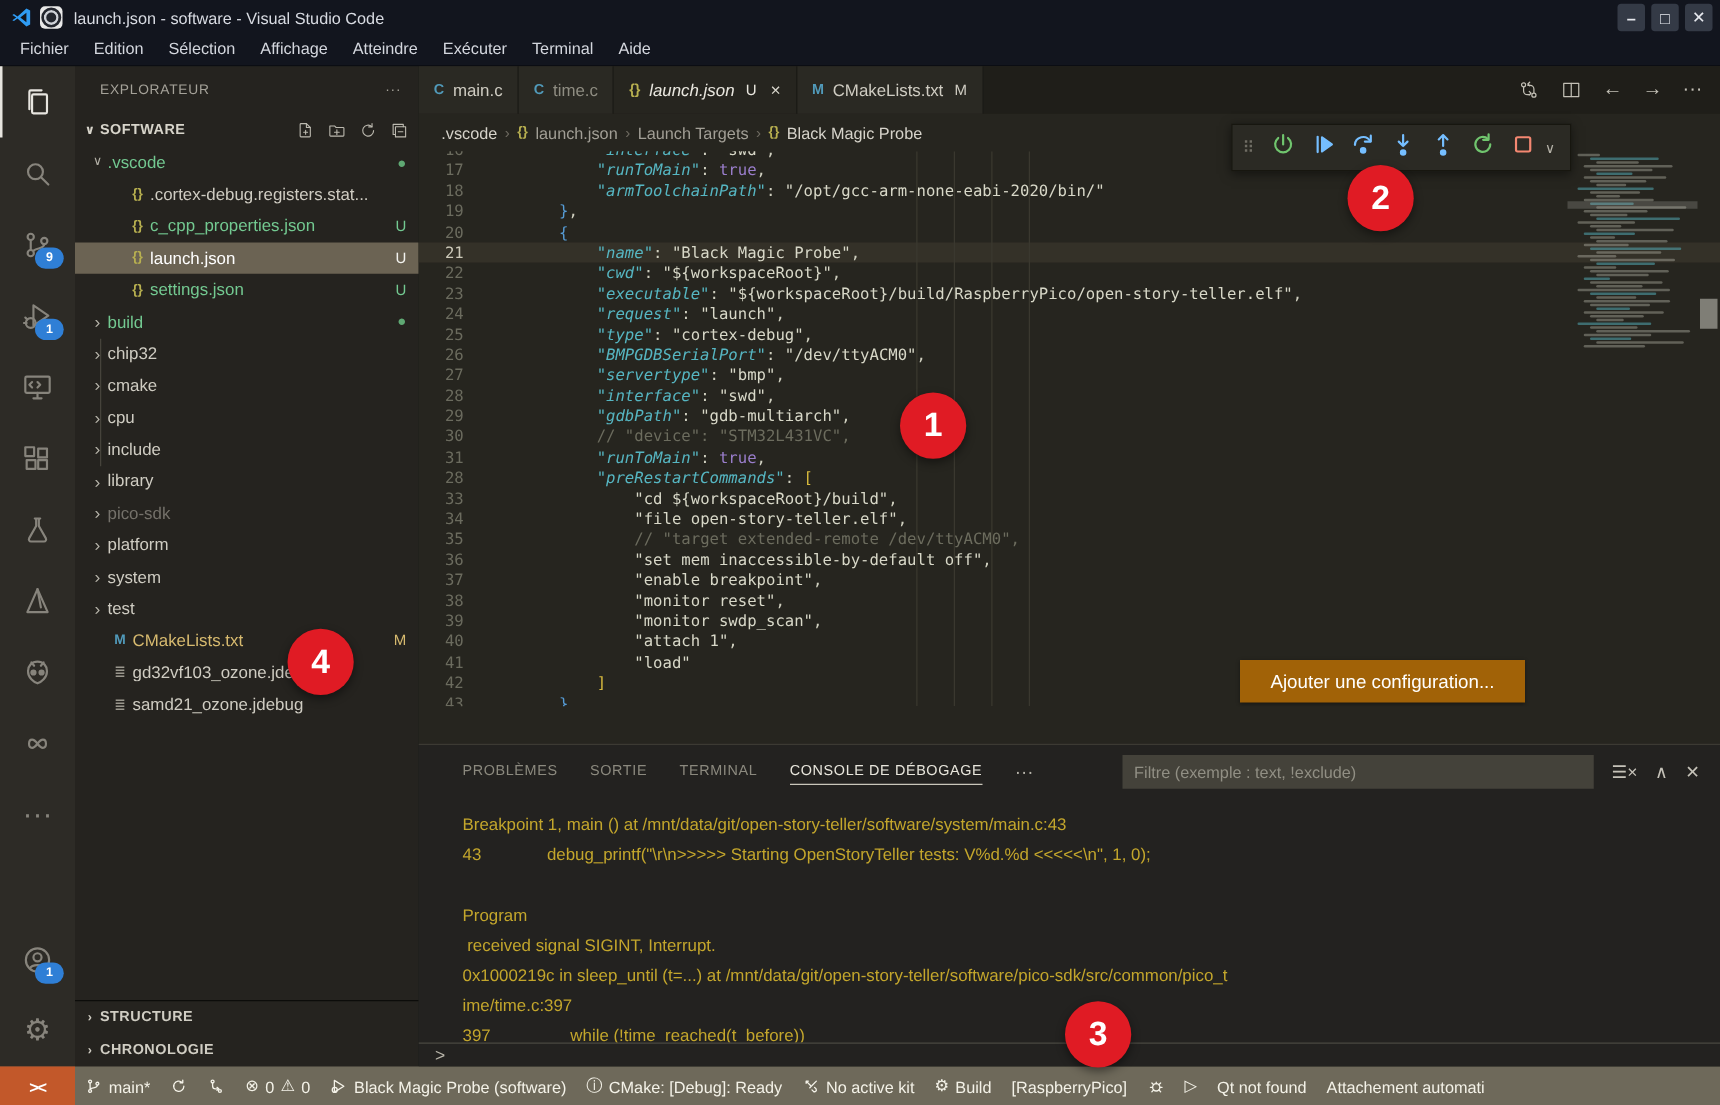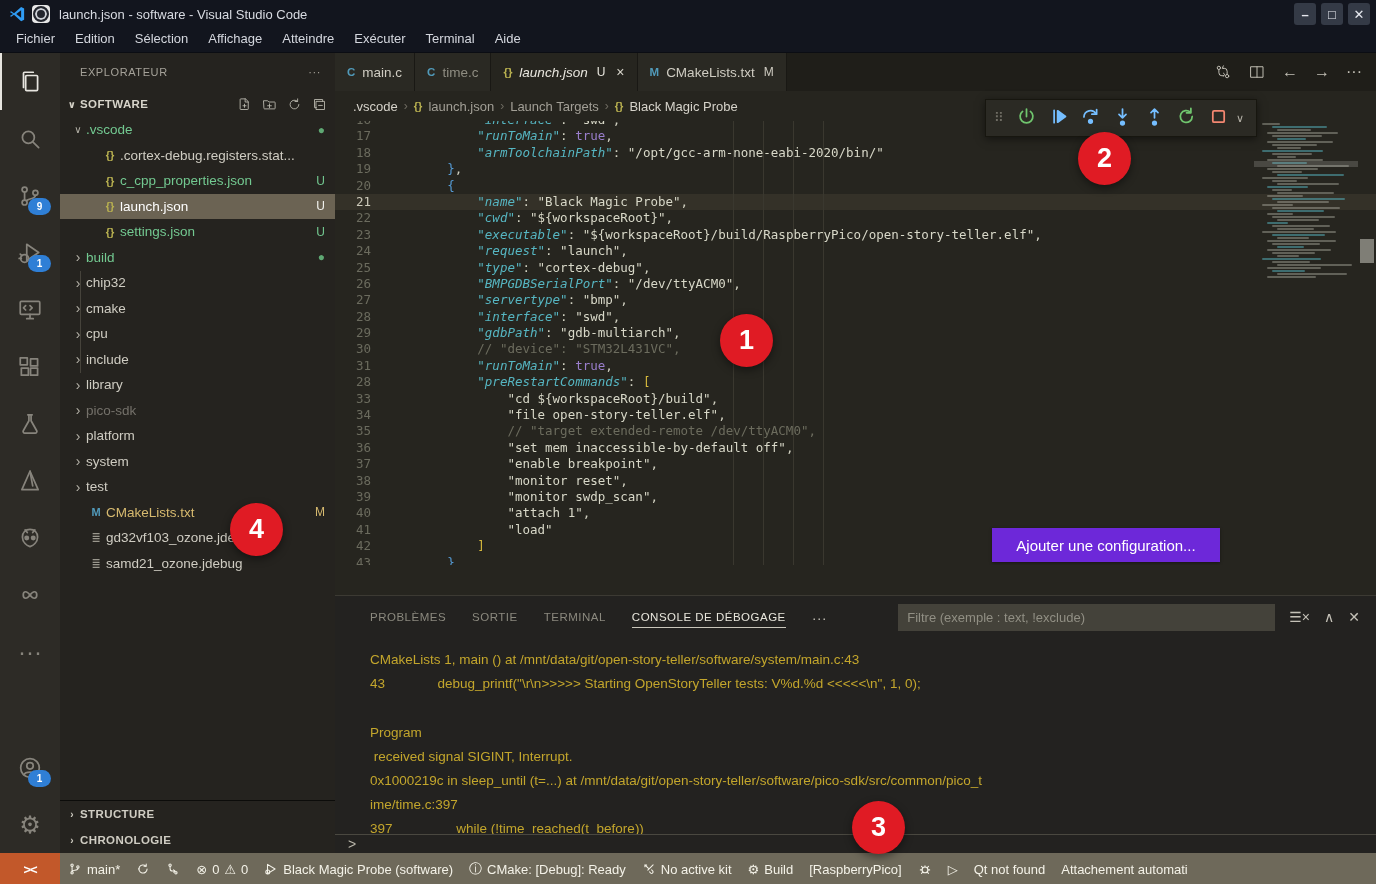--- a/index.html
+++ b/index.html
@@ -85,21 +85,21 @@
   .c{color:#6c6c5e;}
   .y{color:#d7ba3d;}
   .u{color:#569cd6;}
   .m{color:#c586c0;}
   .iguides i{position:absolute;top:0;bottom:0;width:1px;background:#3a382f;}
   .minimap{position:absolute;top:2px;right:20px;width:98px;height:468px;}
   .mm-line{height:2px;margin-bottom:1px;border-radius:1px;}
   .mm-hl{position:absolute;left:-4px;right:-2px;height:6px;background:rgba(180,180,170,.25);}
   .vscroll{position:absolute;top:0;right:0;width:18px;height:473px;}
   .vscroll .handle{position:absolute;top:118px;left:2px;right:2px;height:24px;background:rgba(200,200,190,.55);}
-  .cfg-btn{position:absolute;left:657px;top:407px;width:228px;height:34px;background:#6d28d9;color:#fff;font-size:15px;display:flex;align-items:center;justify-content:center;box-shadow:0 1px 3px rgba(0,0,0,.4);}
+  .cfg-btn{position:absolute;left:657px;top:407px;width:228px;height:34px;background:#a16207;color:#fff;font-size:15px;display:flex;align-items:center;justify-content:center;box-shadow:0 1px 3px rgba(0,0,0,.4);}
 
   
   .dbgbar{position:absolute;left:650px;top:46px;height:36px;background:#2b2a24;border:1px solid #17160f;box-shadow:0 2px 8px rgba(0,0,0,.5);display:flex;align-items:center;padding:0 8px;gap:4px;z-index:20;}
   .dbgbar .grip{color:#6f6d64;font-size:13px;letter-spacing:1px;width:14px;line-height:6px;}
   .dbg-btn{width:28px;height:28px;display:flex;align-items:center;justify-content:center;}
   .dbg-btn svg{width:21px;height:21px;}
   .dbg-chev{color:#b5b2a8;font-size:11px;width:12px;}
   .blue{color:#75beff;}
   .green{color:#70c56e;}
   .salmon{color:#f48771;}
@@ -703,21 +703,21 @@
           <span class="ptab active">CONSOLE DE DÉBOGAGE</span>
           <span class="pmore">···</span>
           <span class="pright">
             <span class="filter" title="Filtre (exemple : text, !exclude)">Filtre (exemple : text, !exclude)</span>
             <span class="picon">☰×</span>
             <span class="picon">∧</span>
             <span class="picon">✕</span>
           </span>
         </div>
       <div class="console" id="console">
-          <div>CMakeLists 1, main () at /mnt/data/git/open-story-teller/software/system/main.c:43</div>
+          <div>Breakpoint 1, main () at /mnt/data/git/open-story-teller/software/system/main.c:43</div>
           <div>43              debug_printf("\r\n&gt;&gt;&gt;&gt;&gt; Starting OpenStoryTeller tests: V%d.%d &lt;&lt;&lt;&lt;&lt;\n", 1, 0);</div>
           <div> </div>
           <div>Program</div>
           <div> received signal SIGINT, Interrupt.</div>
           <div>0x1000219c in sleep_until (t=...) at /mnt/data/git/open-story-teller/software/pico-sdk/src/common/pico_t</div>
           <div>ime/time.c:397</div>
           <div>397                 while (!time_reached(t_before))</div>
         </div>
       <div class="promptrow">
         <span>&gt;</span>

